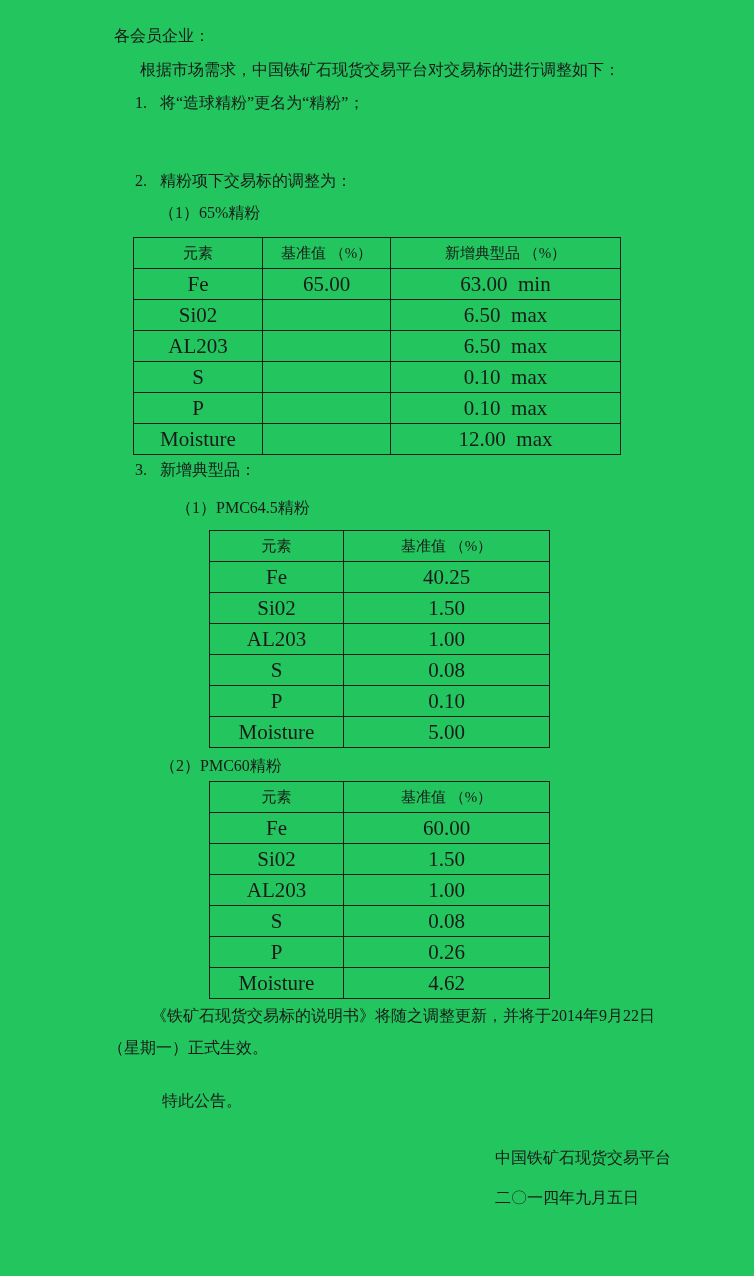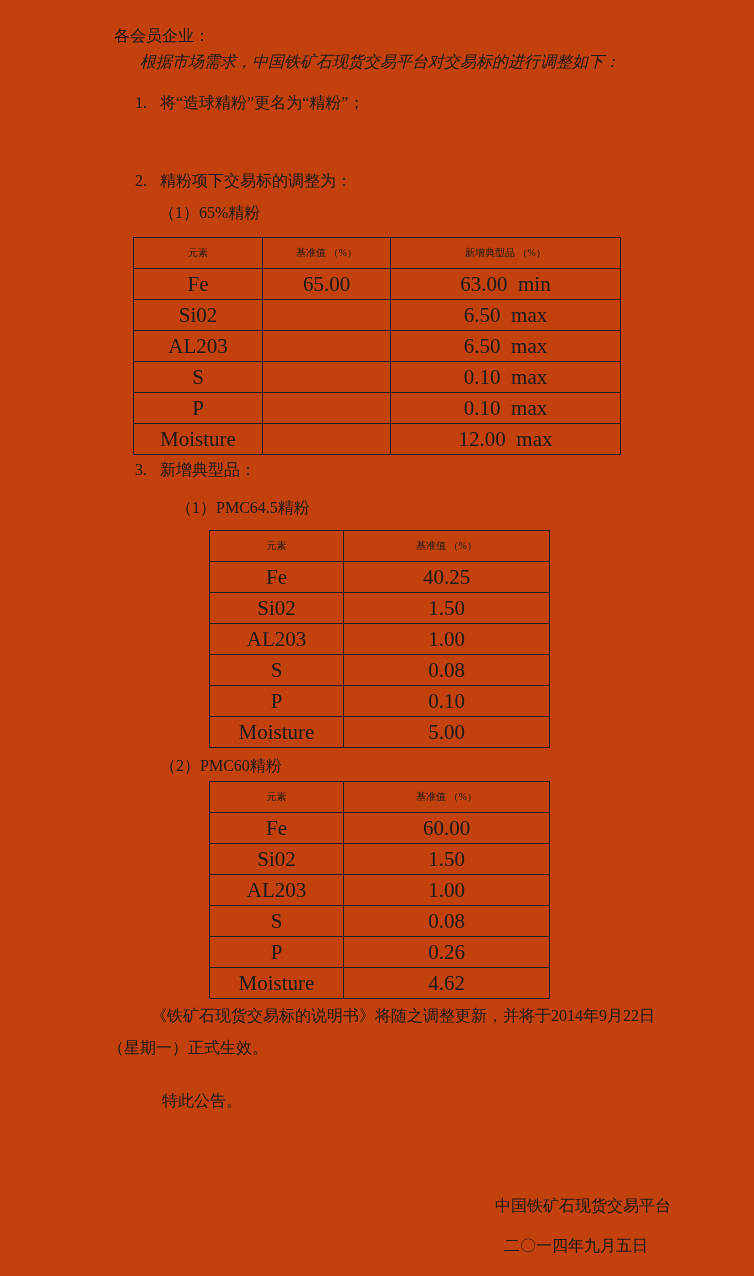--- a/index.html
+++ b/index.html
@@ -4,21 +4,21 @@
 <style>
   html, body {
     margin: 0;
     padding: 0;
     background: #ffffff;
   }
   .page {
     position: relative;
     width: 754px;
     height: 1276px;
-    background: #c2410c;
+    background: #22c55e;
     color: #1a1a1a;
     font-family: "Liberation Serif", "DejaVu Serif", serif;
     font-size: 16px;
     overflow: hidden;
   }
   .para {
     position: absolute;
     line-height: 20px;
     white-space: pre;
   }
@@ -26,42 +26,41 @@
     display: flex;
     gap: 13px;
   }
   .closing-para {
     white-space: normal;
     width: 556px;
     line-height: 32px;
     text-indent: 43px;
   }
   .sig {
-    text-align: right;
+    text-align: left;
     width: 153px;
-    margin-top: 48px;
   }
   table.spec {
     position: absolute;
     border-collapse: collapse;
     table-layout: fixed;
   }
   table.spec th,
   table.spec td {
     border: 1px solid #1c1c1c;
     height: 30px;
     padding: 0;
     text-align: center;
     vertical-align: middle;
     font-weight: normal;
     white-space: pre;
   }
   table.spec th {
     font-family: "Liberation Serif", "DejaVu Serif", serif;
-    font-size: 10px;
+    font-size: 15px;
   }
   table.spec td {
     font-family: Liberation Serif, serif;
     font-size: 21px;
   }
   
   .t65 { left: 133px; top: 237px; width: 487px; }
   .t65 col:nth-child(1) { width: 129px; }
   .t65 col:nth-child(2) { width: 128px; }
   .t65 col:nth-child(3) { width: 230px; }
@@ -71,21 +70,21 @@
   .tpmc645 { left: 209px; top: 530px; }
   .tpmc60  { left: 209px; top: 781px; }
 </style>
 </head>
 <body>
 
 <div class="page">
 
   <div class="para" style="left:114px; top:26px;">各会员企业：</div>
 
-  <div class="para" style="left:140px; top:52px;font-style:italic;">根据市场需求，中国铁矿石现货交易平台对交易标的进行调整如下：</div>
+  <div class="para" style="left:140px; top:60px;">根据市场需求，中国铁矿石现货交易平台对交易标的进行调整如下：</div>
 
   <div class="para list-item" style="left:135px; top:93px;">
     <span>1.</span>
     <span>将“造球精粉”更名为“精粉”；</span>
   </div>
 
 
   <div class="para list-item" style="left:135px; top:171px;">
     <span>2.</span>
     <span>精粉项下交易标的调整为：</span>

